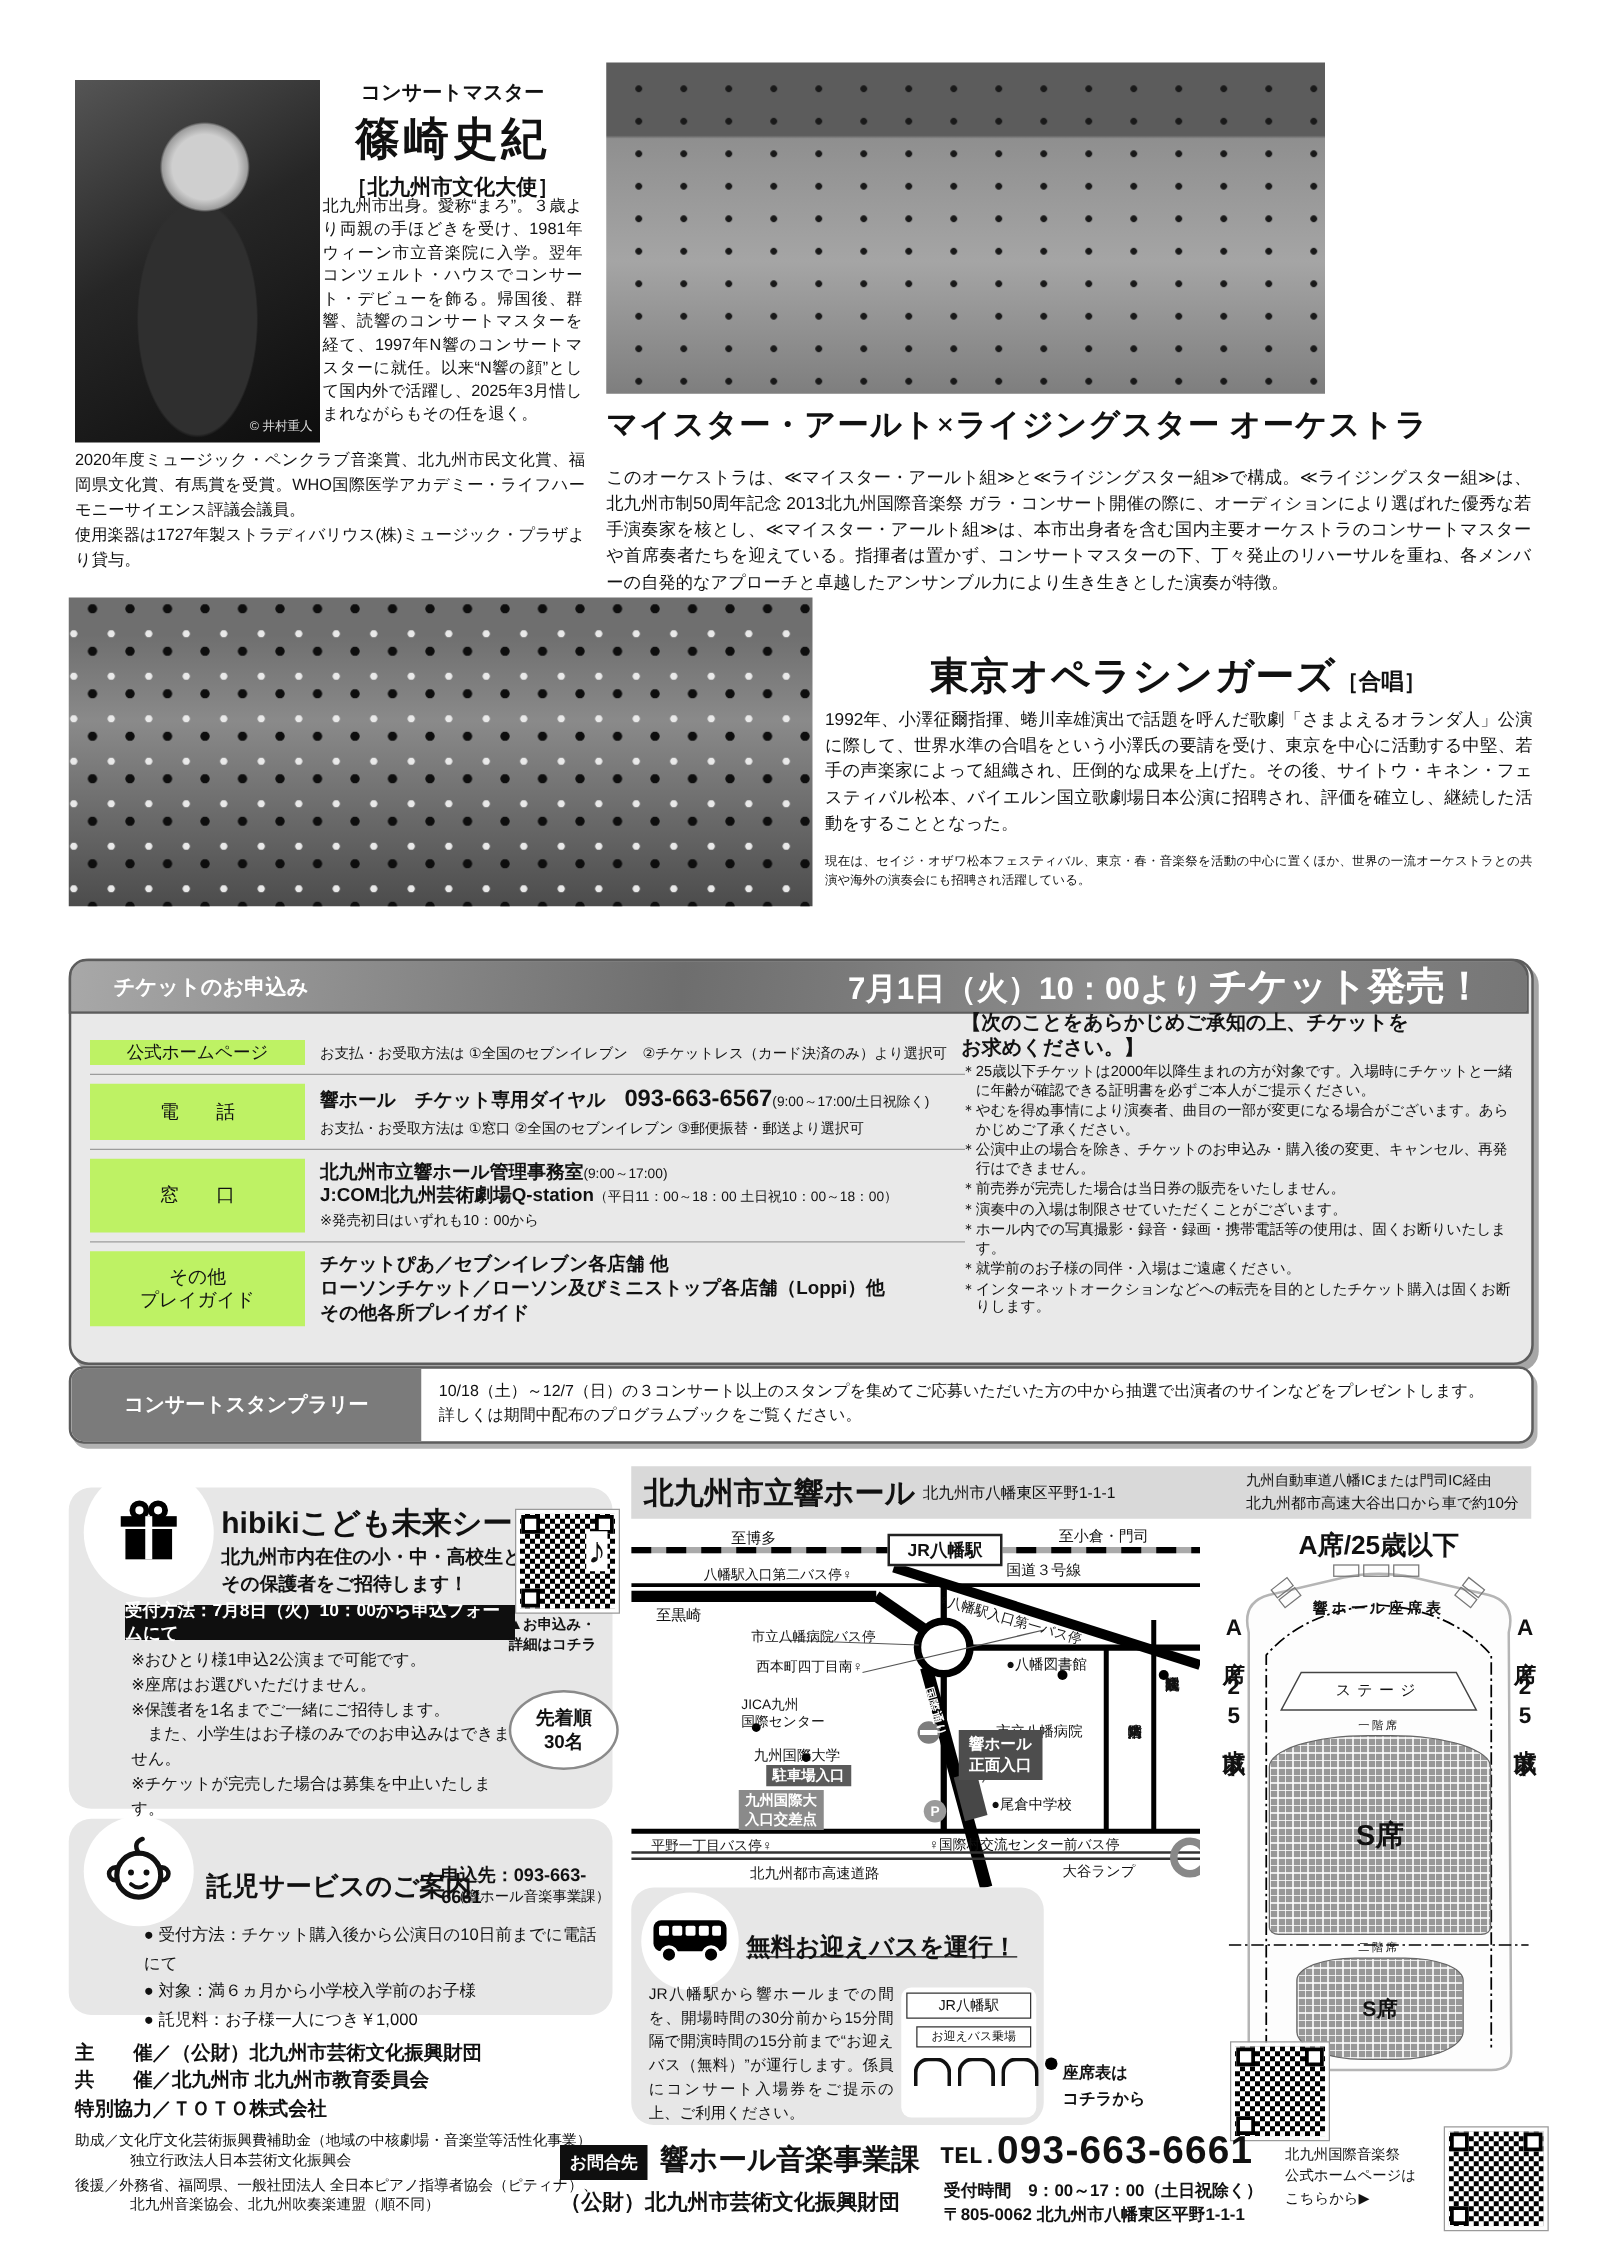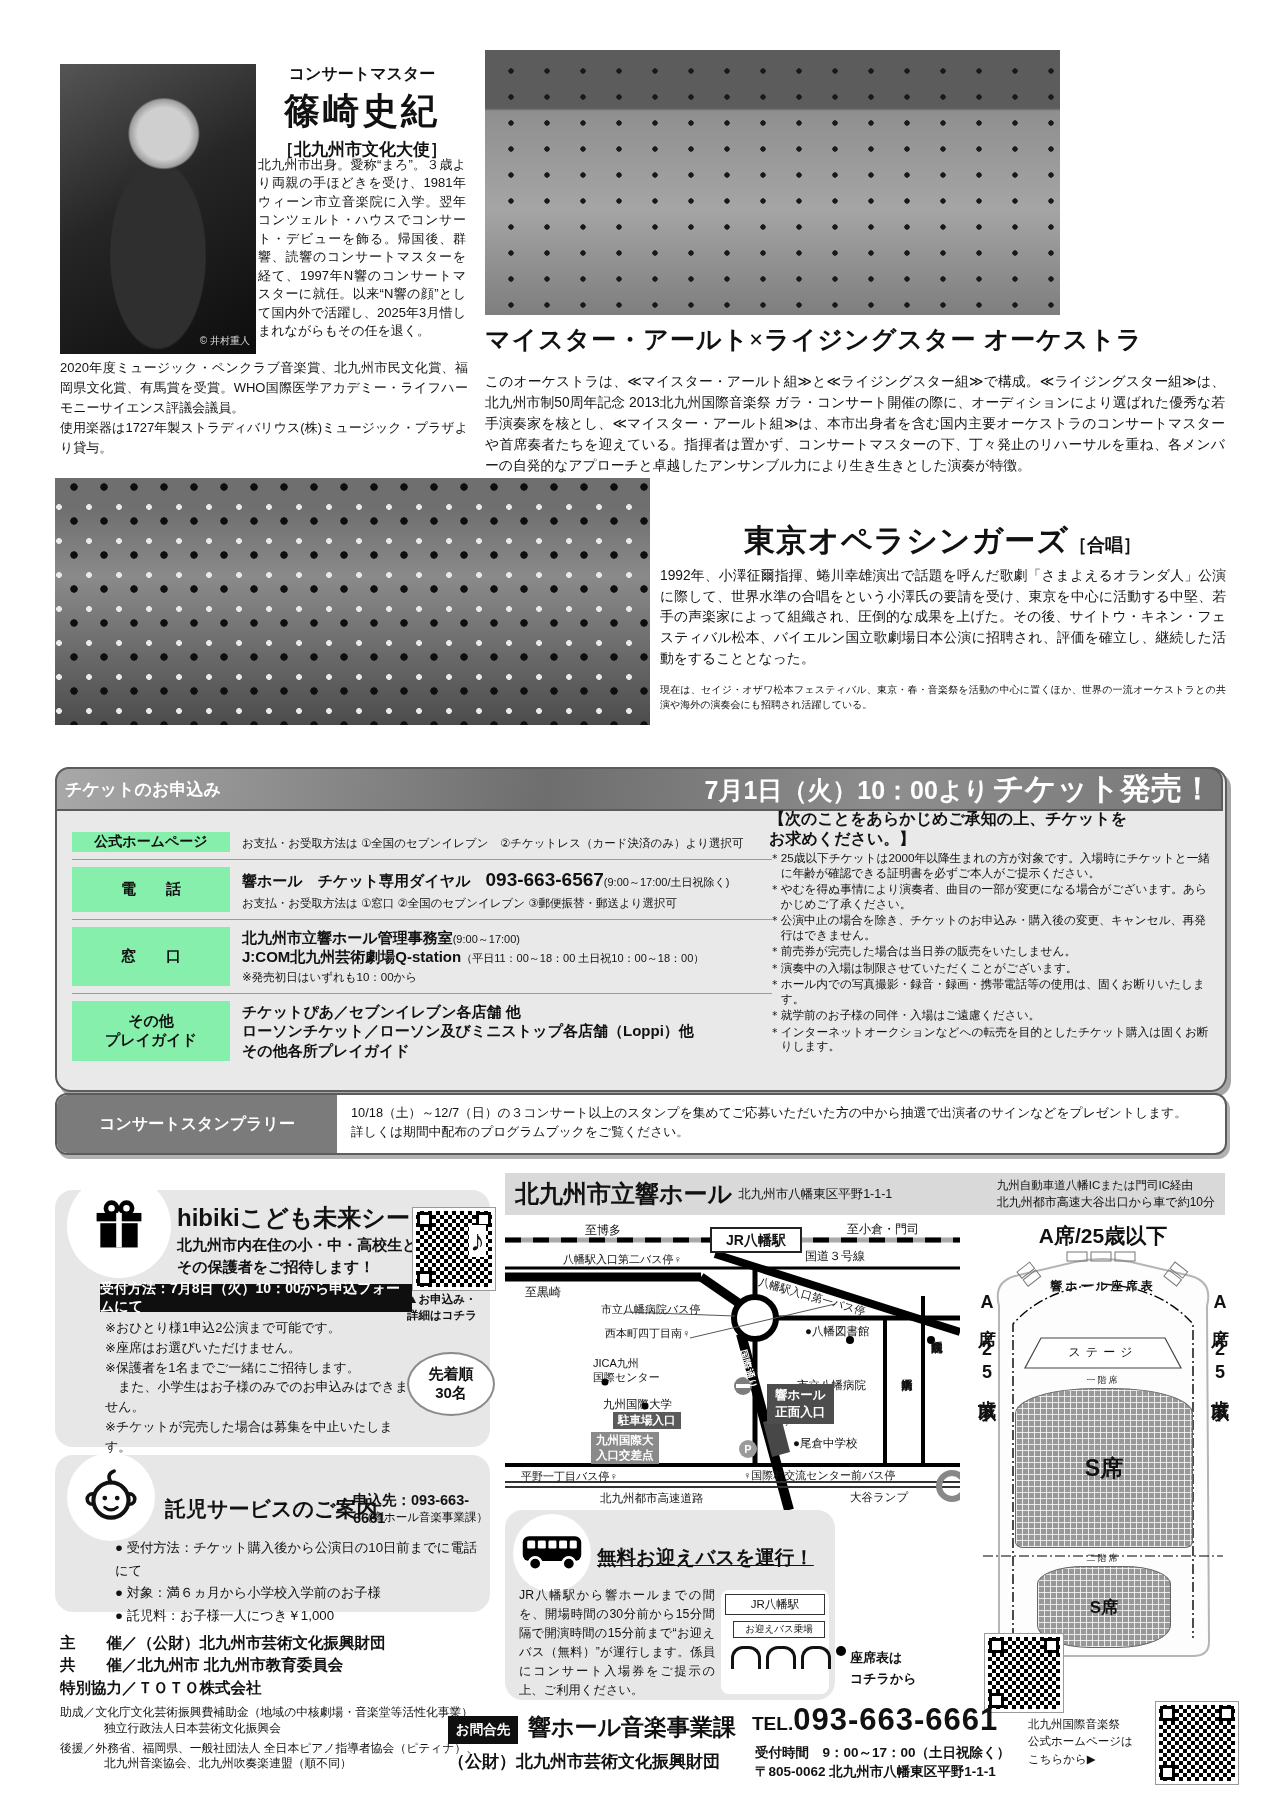--- a/index.html
+++ b/index.html
@@ -23,26 +23,26 @@
   .photo-choir{background:
     radial-gradient(circle, #0e0e0e 3.4px, rgba(0,0,0,0) 4px) 4px 26px/30px 34px,
     radial-gradient(circle, #e9e9e9 2.6px, rgba(0,0,0,0) 3.2px) 19px 12px/30px 34px,
     linear-gradient(#6f6f6f 0 12%, #8a8a8a 40%, #4c4c4c 100%);}
   .photo-credit{position:absolute;right:6px;bottom:6px;font-size:10px;color:#ddd;}
   
   .ticket-box{left:55px;top:767px;width:1168px;height:321px;background:#e9e9e9;
     border:2px solid #5c5c5c;border-radius:16px;box-shadow:4px 5px 0 rgba(0,0,0,.35);}
   .ticket-head{position:absolute;left:-2px;top:-2px;width:1168px;height:44px;
     background:linear-gradient(97deg,#a8a8a8,#6e6e6e 42%,#8e8e8e 72%,#767676);
-    border:2px solid #5c5c5c;border-radius:14px 14px 0 0;display:flex;align-items:center;padding:0 8px;box-sizing:border-box;}
+    border:2px solid #5c5c5c;border-radius:14px 14px 0 0;display:flex;align-items:center;padding:0 34px;box-sizing:border-box;}
   .tkt-table{position:absolute;left:15px;top:56px;width:700px;}
   .tkt-row{display:flex;border-bottom:1px solid #9c9c9c;padding:7px 0;}
   .tkt-row:last-child{border-bottom:none;}
-  .tkt-label{width:158px;background:#86efac;display:flex;flex-direction:column;align-items:center;
-    justify-content:center;font-weight:700;font-size:15px;align-self:stretch;}
+  .tkt-label{width:172px;background:#bef264;display:flex;flex-direction:column;align-items:center;
+    justify-content:center;font-weight:400;font-size:15px;align-self:stretch;}
   .tkt-content{flex:1;padding:1px 0 1px 12px;}
   .tmain{font-size:15px;font-weight:700;line-height:1.3;}
   .tsub{font-size:11.5px;margin-top:3px;line-height:1.3;}
   .ttel{font-size:19px;}
   .tnote{font-size:11px;font-weight:400;}
   .notice{position:absolute;left:712px;top:40px;width:442px;}
   .notice-title{font-size:16px;font-weight:700;line-height:1.25;}
   .notice-item{font-size:11.7px;line-height:1.24;padding-left:1em;text-indent:-1em;margin-top:2px;}
   
   .stamp-bar{left:55px;top:1093px;width:1168px;height:58px;border:2px solid #5c5c5c;border-radius:12px;
@@ -373,21 +373,21 @@
   <div class="qr" style="left:985px;top:1634px;width:72px;height:72px;">
     <i class="tl"></i>
       <i class="tr"></i>
       <i class="bl"></i>
   </div>
 
   <div class="abs black-bar" style="left:448px;top:1716px;width:70px;height:28px;font-size:13.5px;">お問合先</div>
   <div class="abs b" style="left:528px;top:1712px;font-size:23px;">響ホール音楽事業課</div>
   <div class="abs b" style="left:448px;top:1750px;font-size:17px;">（公財）北九州市芸術文化振興財団</div>
   <div class="abs" style="left:752px;top:1702px;display:flex;align-items:baseline;">
-    <span class="b" style="font-size:19px;">TEL.</span>
+    <span class="b" style="font-size:19px;font-family:Liberation Mono, monospace;">TEL.</span>
     <span class="b" style="font-size:31px;letter-spacing:1px;">093-663-6661</span>
   </div>
   <div class="abs b" style="left:755px;top:1744px;font-size:13.5px;">受付時間　9：00～17：00（土日祝除く）</div>
   <div class="abs b" style="left:755px;top:1763px;font-size:13.5px;">〒805-0062 北九州市八幡東区平野1-1-1</div>
   <div class="abs" style="left:1028px;top:1716px;width:120px;font-size:11.5px;line-height:1.5;">
     <div>北九州国際音楽祭</div>
     <div>公式ホームページは</div>
     <div>こちらから▶</div>
   </div>
   <div class="qr" style="left:1156px;top:1702px;width:76px;height:76px;">

